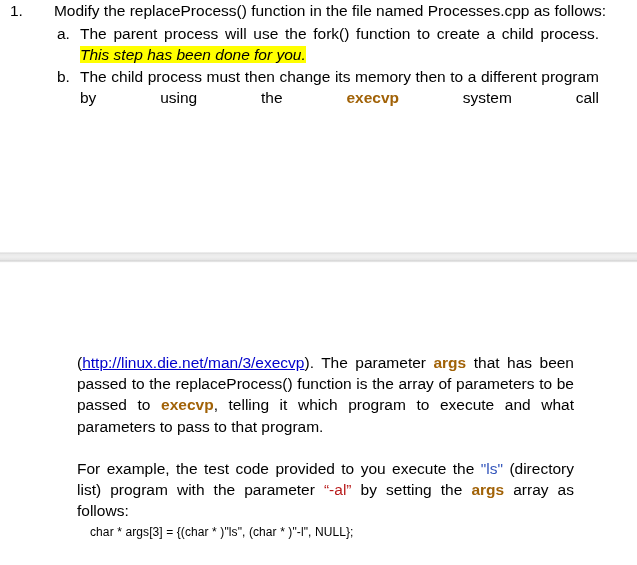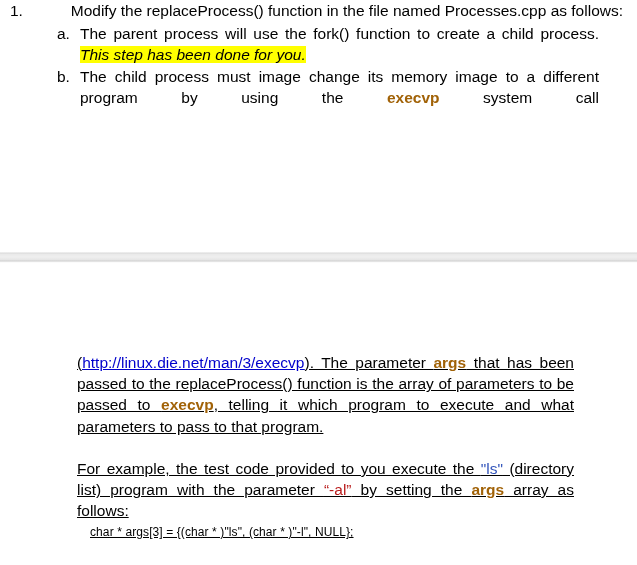--- a/index.html
+++ b/index.html
@@ -43,21 +43,21 @@
     width: 26px;
     text-align: left;
   }
 
   .item1-body {
     margin-left: 37px;
     margin-right: 14px;
   }
 
   .item1-lead {
-    text-align: right;
+    text-align: center;
   }
 
   .sub-list {
     margin-top: 2px;
   }
 
   .sub-item {
     position: relative;
     margin-top: 1px;
   }
@@ -125,21 +125,20 @@
       #f7f7f7 10px,
       #ffffff 11px);
   }
 
   
   .section-bottom {
     position: absolute;
     left: 0;
     top: 352px;
     width: 586px;
-    text-decoration: underline;
   }
 
   .para {
     margin-left: 77px;
     margin-right: 12px;
     font-size: 15.5px;
     line-height: 21.2px;
   }
 
   .spacer {
@@ -169,21 +168,21 @@
 
         <div class="sub-list">
 
           <div class="sub-item">
             <span class="sub-marker">a.</span>
             <div class="sub-body justify"><span>The parent process will use the fork() function to create a child process. </span><span class="hl">This step has been done for you.</span></div>
           </div>
 
           <div class="sub-item">
             <span class="sub-marker">b.</span>
-            <div class="sub-body justify justify-last"><span>The child process must image change its memory image to a different program by using the </span><span class="kw">execvp</span><span> system call</span></div>
+            <div class="sub-body justify justify-last"><span>The child process must then change its memory then to a different program by using the </span><span class="kw">execvp</span><span> system call</span></div>
           </div>
 
         </div>
       </div>
     </div>
 
   </div>
 
   <div class="separator"></div>
 

